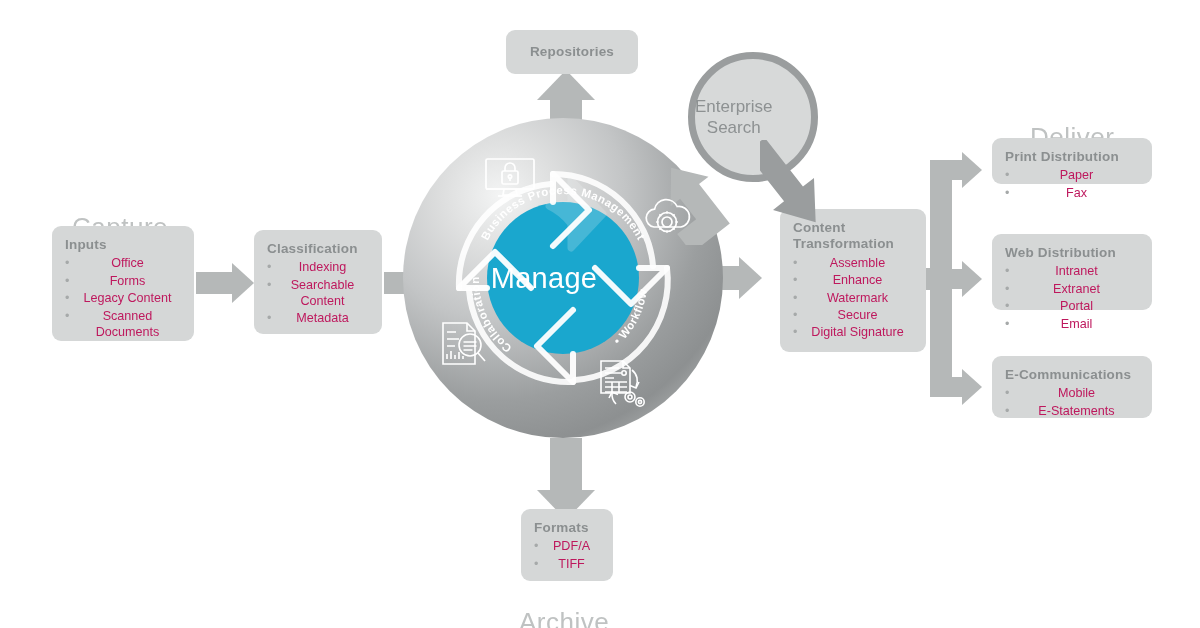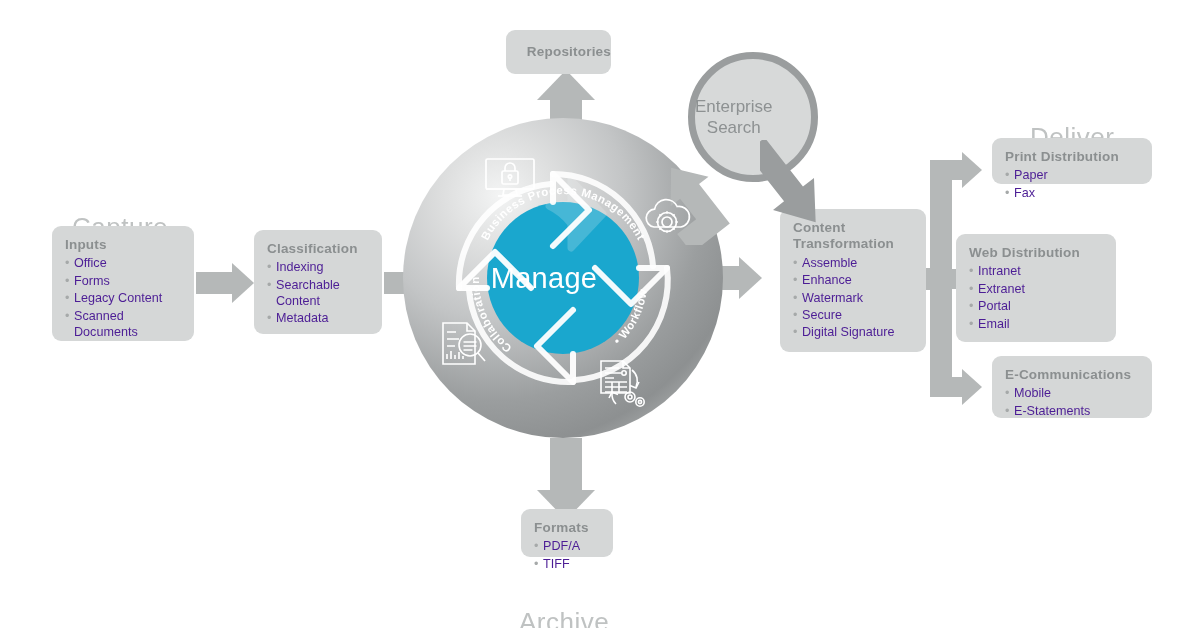--- a/index.html
+++ b/index.html
@@ -23,37 +23,37 @@
   .panel{
     position:absolute;background:#d5d7d7;border-radius:9px;
     box-sizing:border-box;padding:11px 13px 10px 13px;
   }
   .p-head{
     color:#8b8f90;font-size:13.5px;font-weight:bold;line-height:1.22;
     margin-bottom:2px;letter-spacing:.2px;
   }
   .p-list{list-style:none;margin:0;padding:0;}
   .p-list li{
-    color:#4c1d95;font-size:12.6px;line-height:1.38;
-    padding-left:9px;position:relative;white-space:nowrap;
+    color:#be185d;font-size:12.6px;line-height:1.38;
+    padding-left:9px;position:relative;white-space:nowrap;text-align:center;
   }
   .p-list li:before{
     content:"\2022";position:absolute;left:0;top:0;color:#a6a9a9;
   }
   .p-list li.wrap{white-space:normal;line-height:1.3;}
 
   #panel-inputs{left:52px;top:226px;width:142px;height:115px;}
   #panel-classification{left:254px;top:230px;width:128px;height:104px;}
-  #panel-repositories{left:506px;top:30px;width:105px;height:44px;
-      display:flex;align-items:center;justify-content:flex-end;padding:0;}
+  #panel-repositories{left:506px;top:30px;width:132px;height:44px;
+      display:flex;align-items:center;justify-content:center;padding:0;}
   #panel-repositories .p-head{margin:0;}
   #panel-content-transformation{left:780px;top:209px;width:146px;height:143px;}
-  #panel-formats{left:521px;top:509px;width:92px;height:48px;}
+  #panel-formats{left:521px;top:509px;width:92px;height:72px;}
   #panel-print{left:992px;top:138px;width:160px;height:46px;}
-  #panel-web{left:956px;top:234px;width:160px;height:108px;}
+  #panel-web{left:992px;top:234px;width:160px;height:76px;}
   #panel-ecomm{left:992px;top:356px;width:160px;height:62px;}
 
   
   .arrow-r{position:absolute;background:#b5b8b8;}
   .arrow-r:after{
     content:"";position:absolute;left:100%;top:50%;transform:translateY(-50%);
     width:0;height:0;border-style:solid;
   }
   
   #arr-in-cls{left:196px;top:272px;width:36px;height:22px;}

